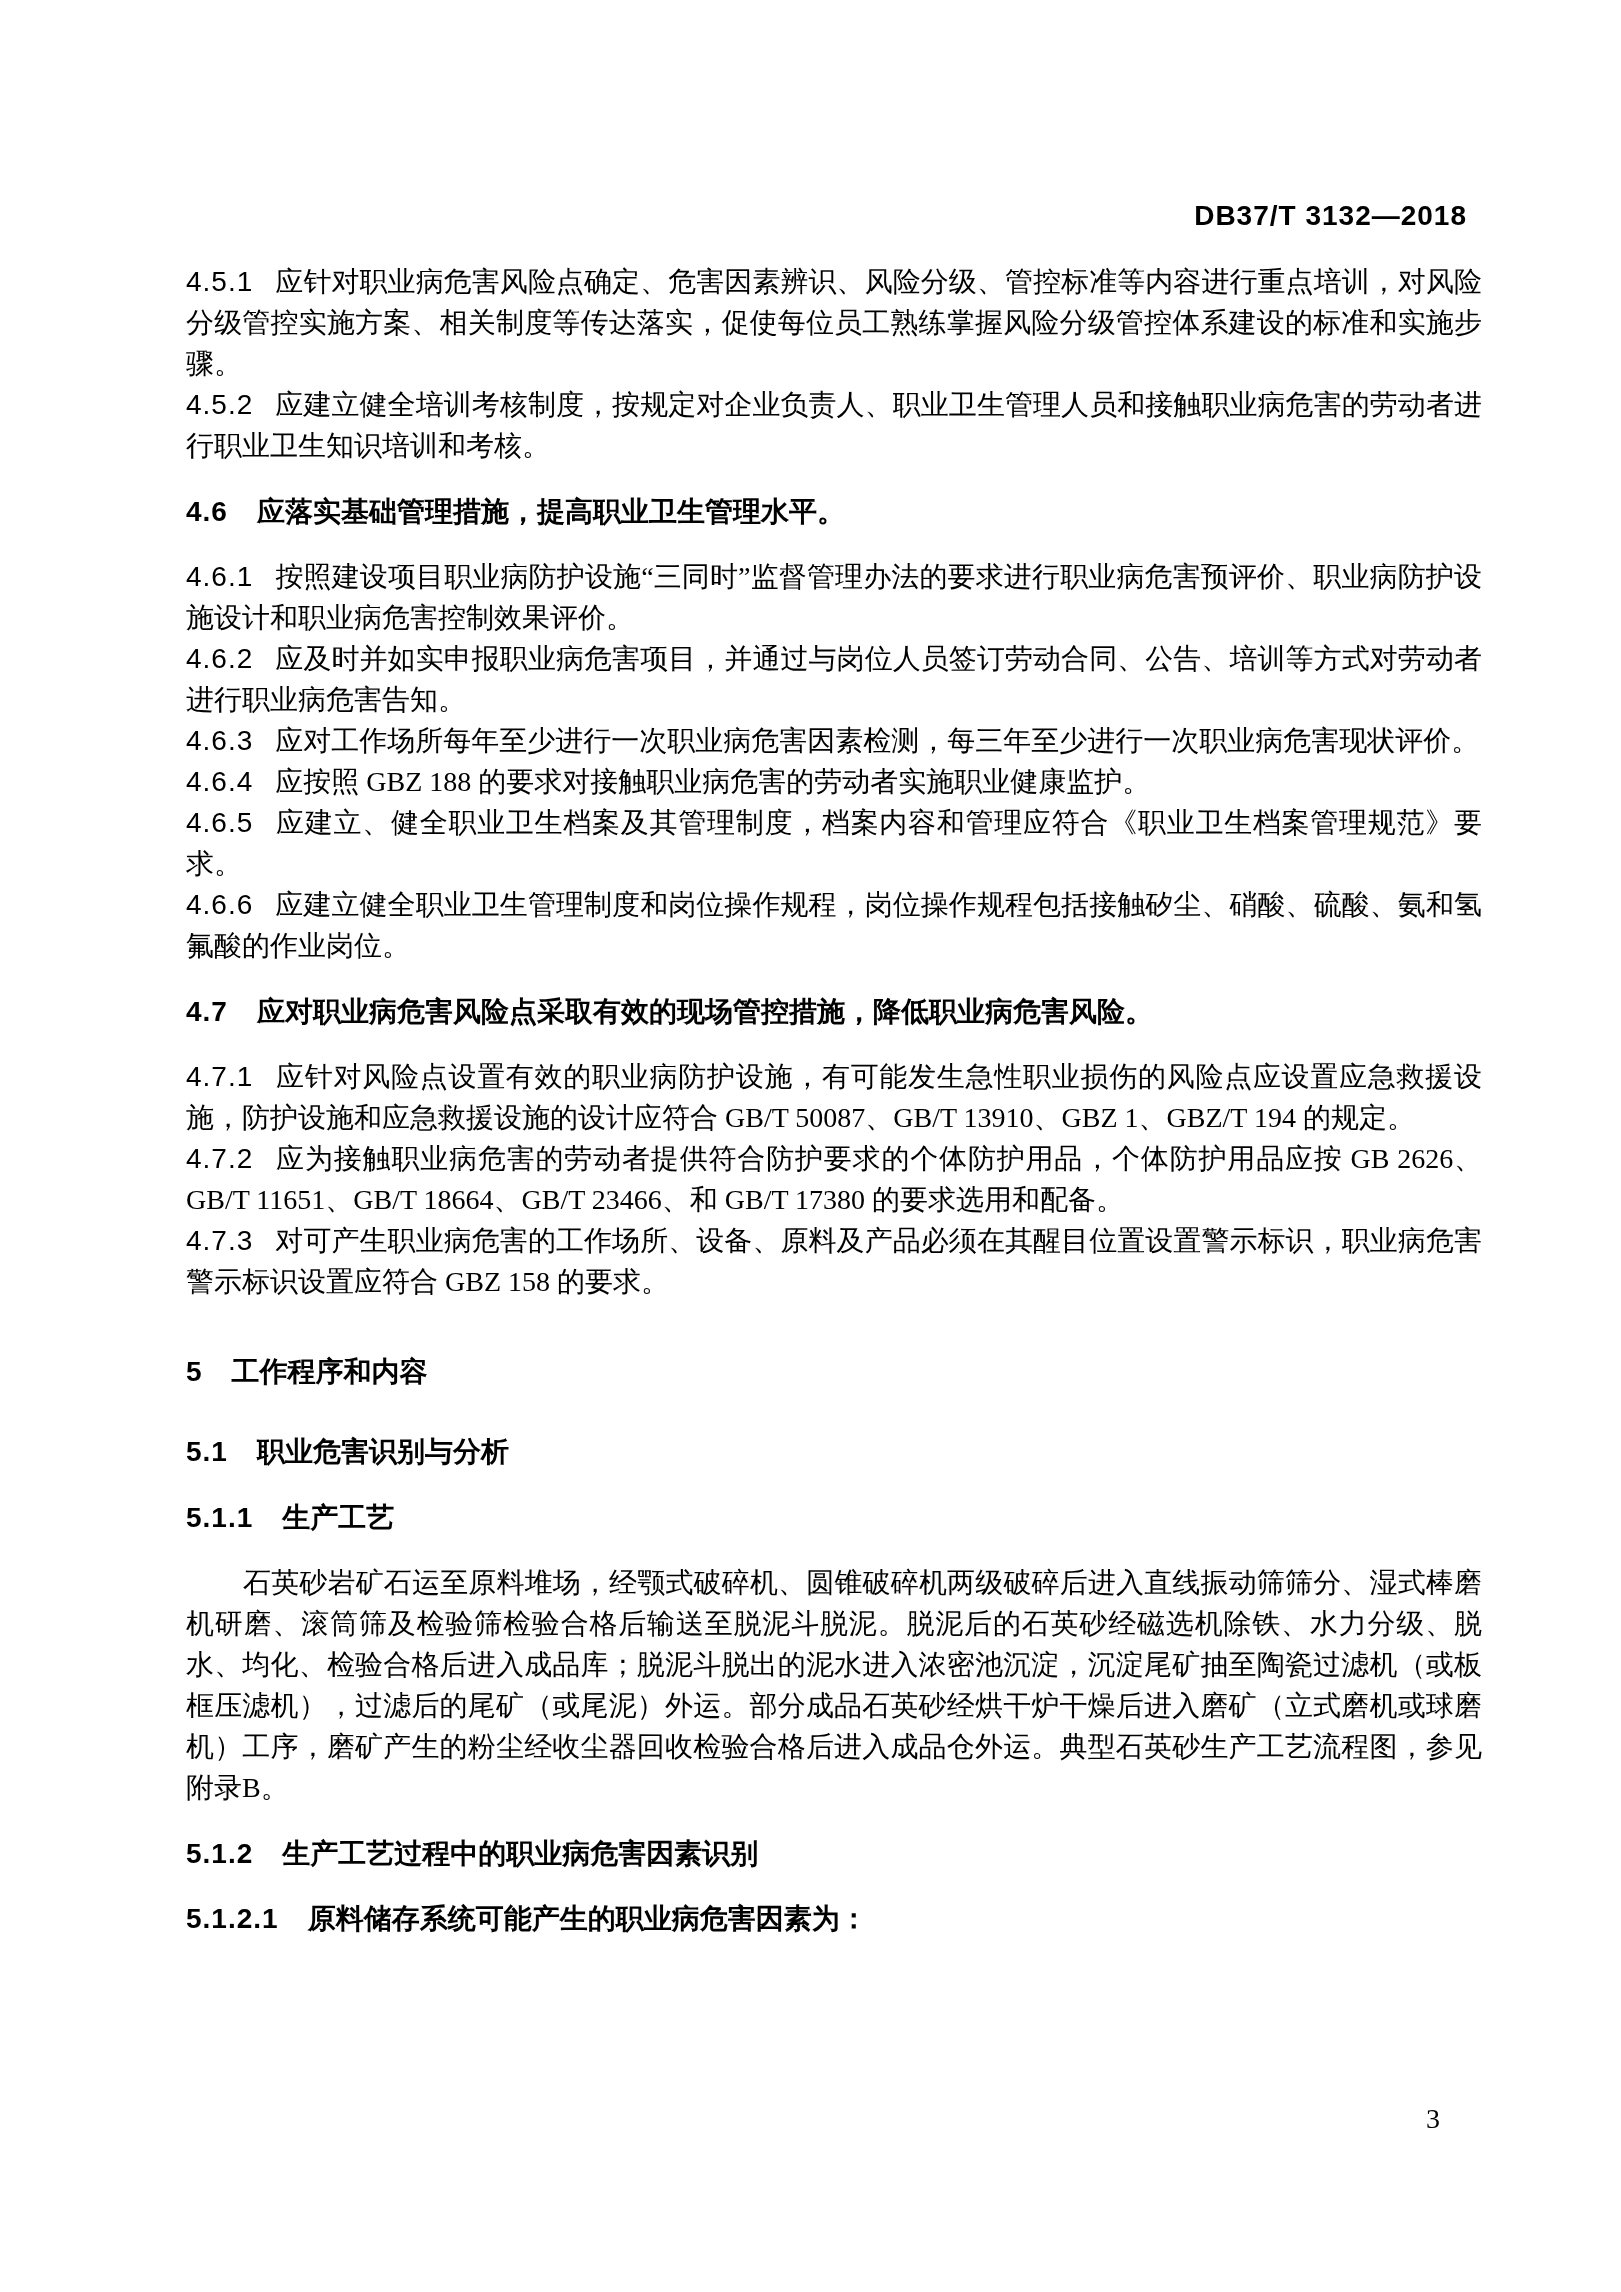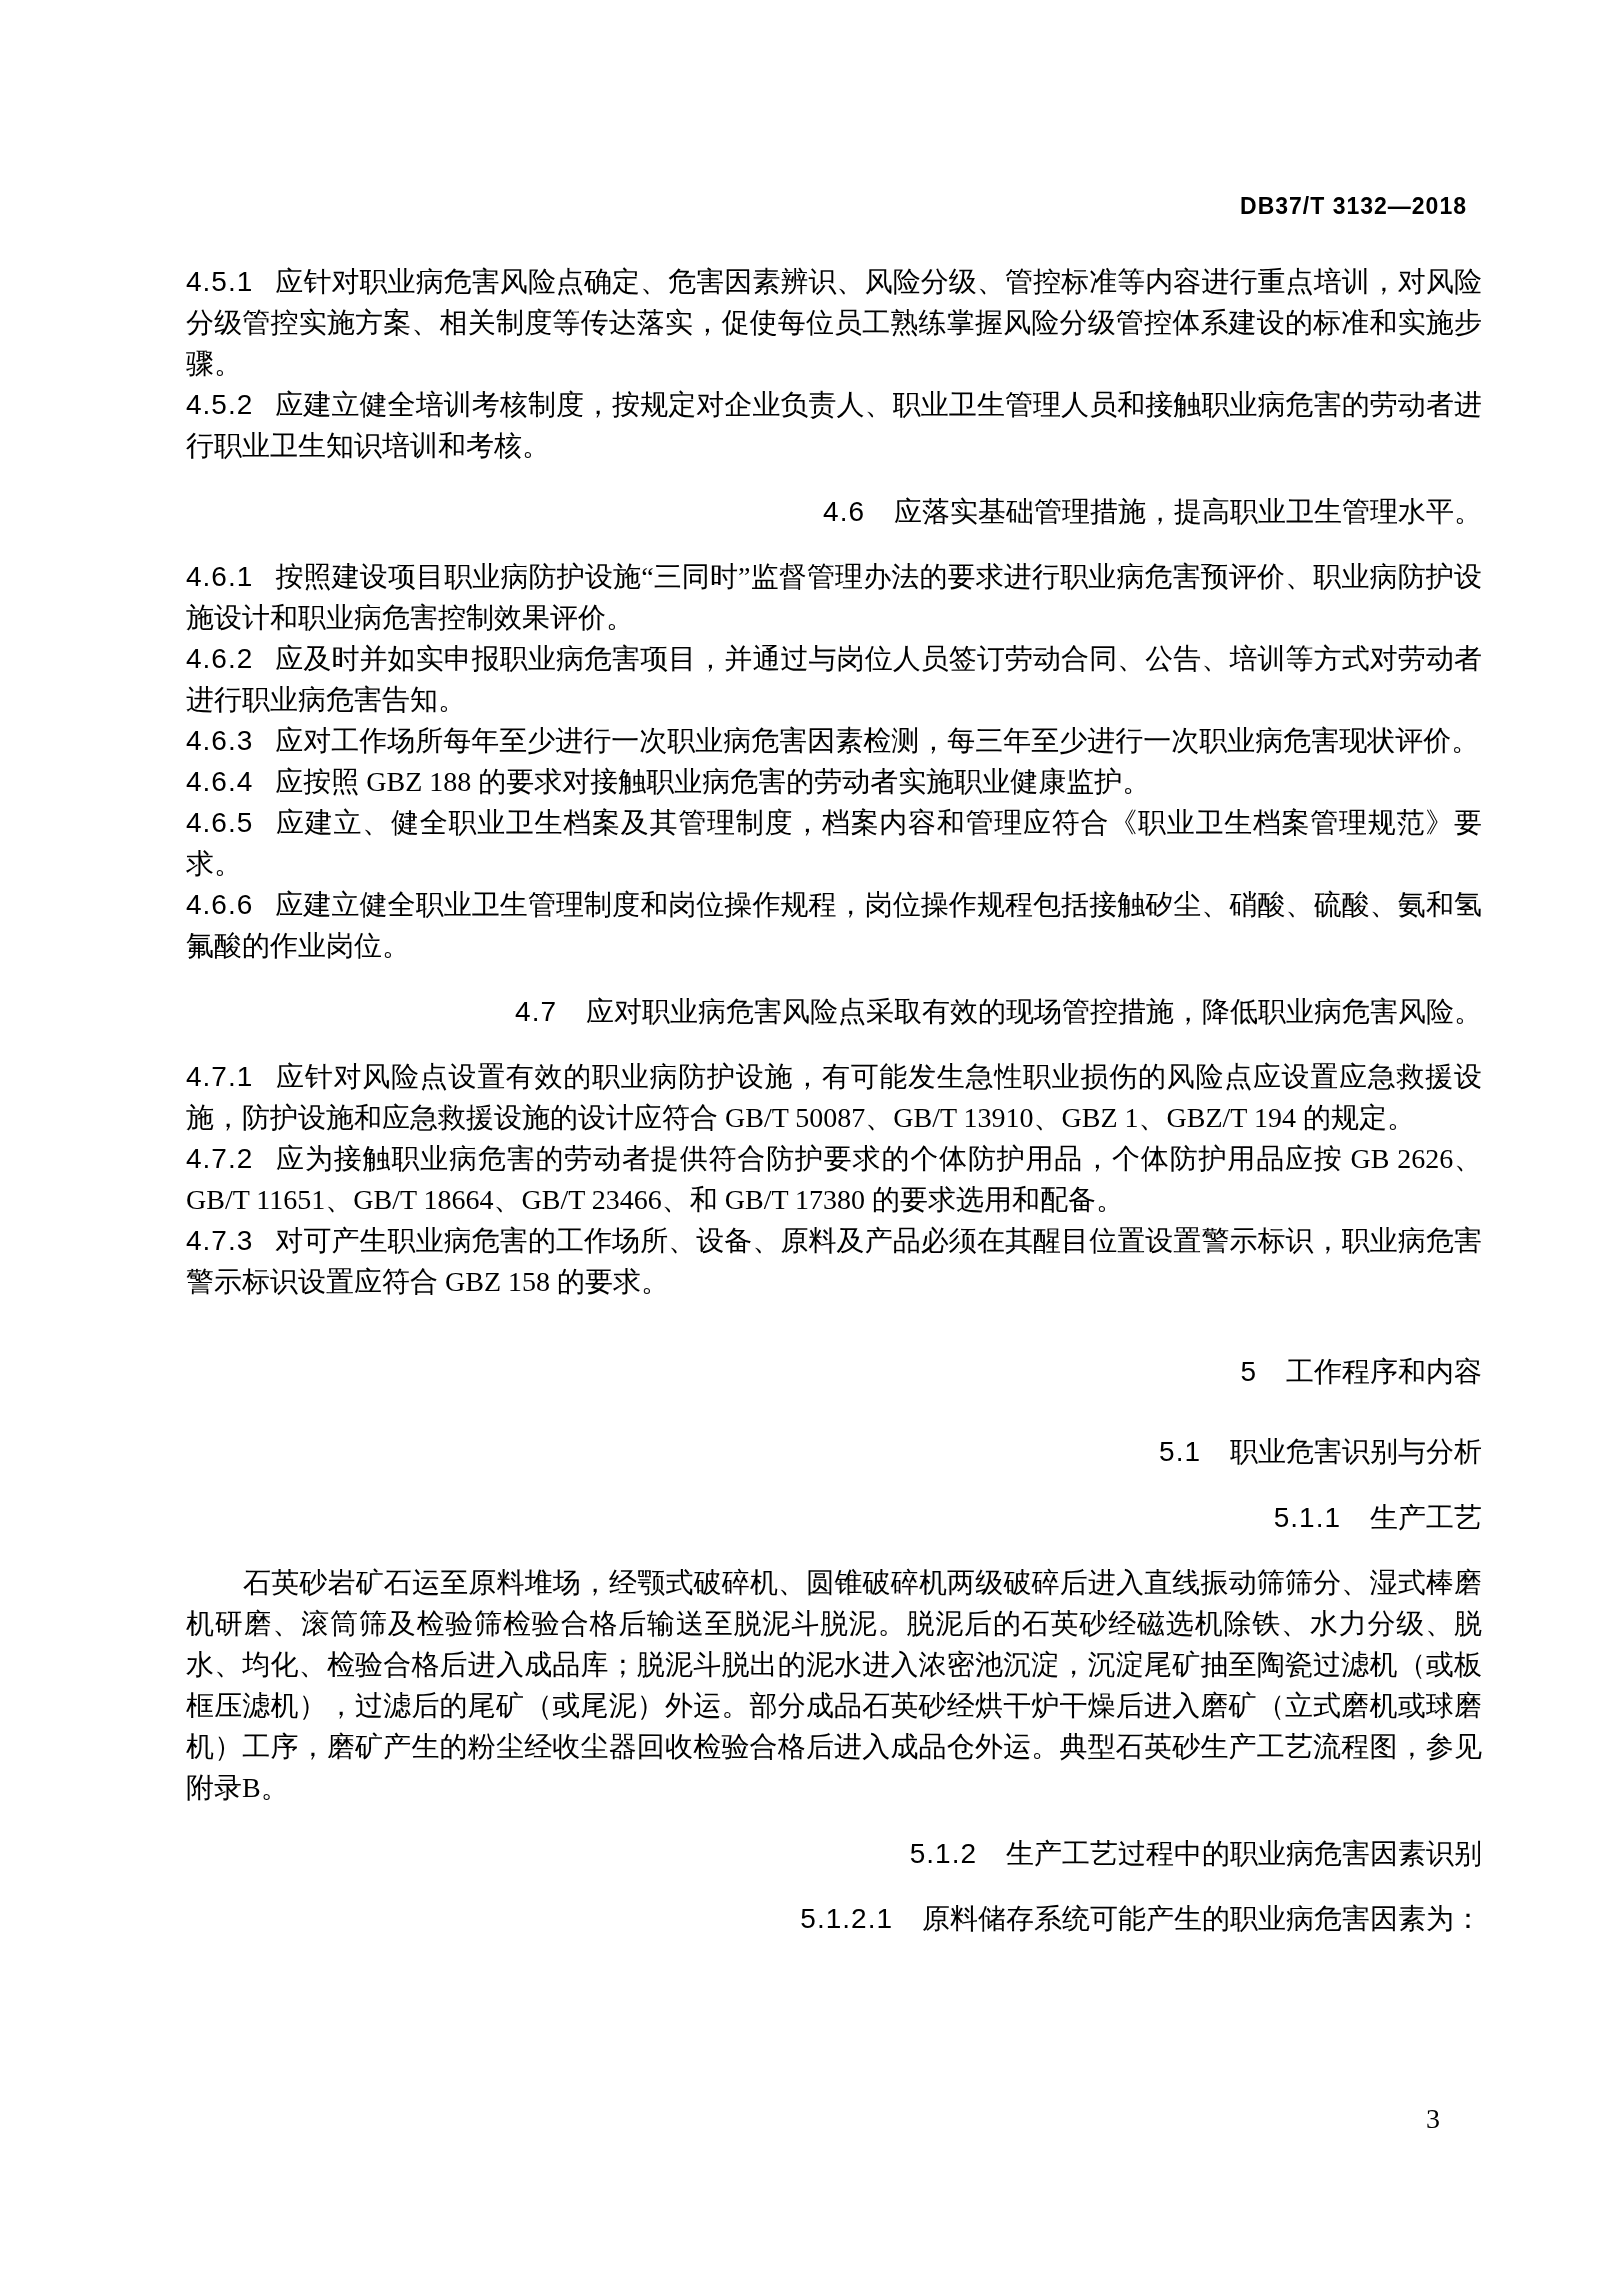--- a/index.html
+++ b/index.html
@@ -8,25 +8,25 @@
     position: relative;
     width: 1621px;
     height: 2293px;
     background: #ffffff;
     color: #000000;
     font-family: "Liberation Serif", "DejaVu Serif", serif;
     overflow: hidden;
   }
   .doc-code {
     position: absolute;
-    top: 193px;
+    top: 200px;
     right: 154px;
     font-family: "Liberation Sans", "DejaVu Sans", sans-serif;
     font-weight: 700;
-    font-size: 23px;
+    font-size: 28px;
     letter-spacing: 1px;
     white-space: nowrap;
   }
   .content {
     position: absolute;
     left: 186px;
     top: 261px;
     width: 1296px;
   }
   p.clause {
@@ -37,23 +37,22 @@
   }
   .clause .num {
     font-family: Liberation Sans, sans-serif;
     margin-right: 22px;
     letter-spacing: 1px;
   }
   h2.h {
     font-size: 28px;
     line-height: 41px;
     font-family: "Liberation Sans", "DejaVu Sans", sans-serif;
-    font-weight: 400;
+    font-weight: 700;
     margin: 24.5px 0;
-    text-align: right;
   }
   h2.h .num { margin-right: 29px; letter-spacing: 1px; }
   h2.chapter { margin-top: 49px; margin-bottom: 39px; }
   h2.sub-l1 { margin-bottom: 19.6px; }
   p.indent-para {
     font-size: 28px;
     line-height: 41px;
     text-align: justify;
     text-justify: inter-ideograph;
     text-indent: 57px;

